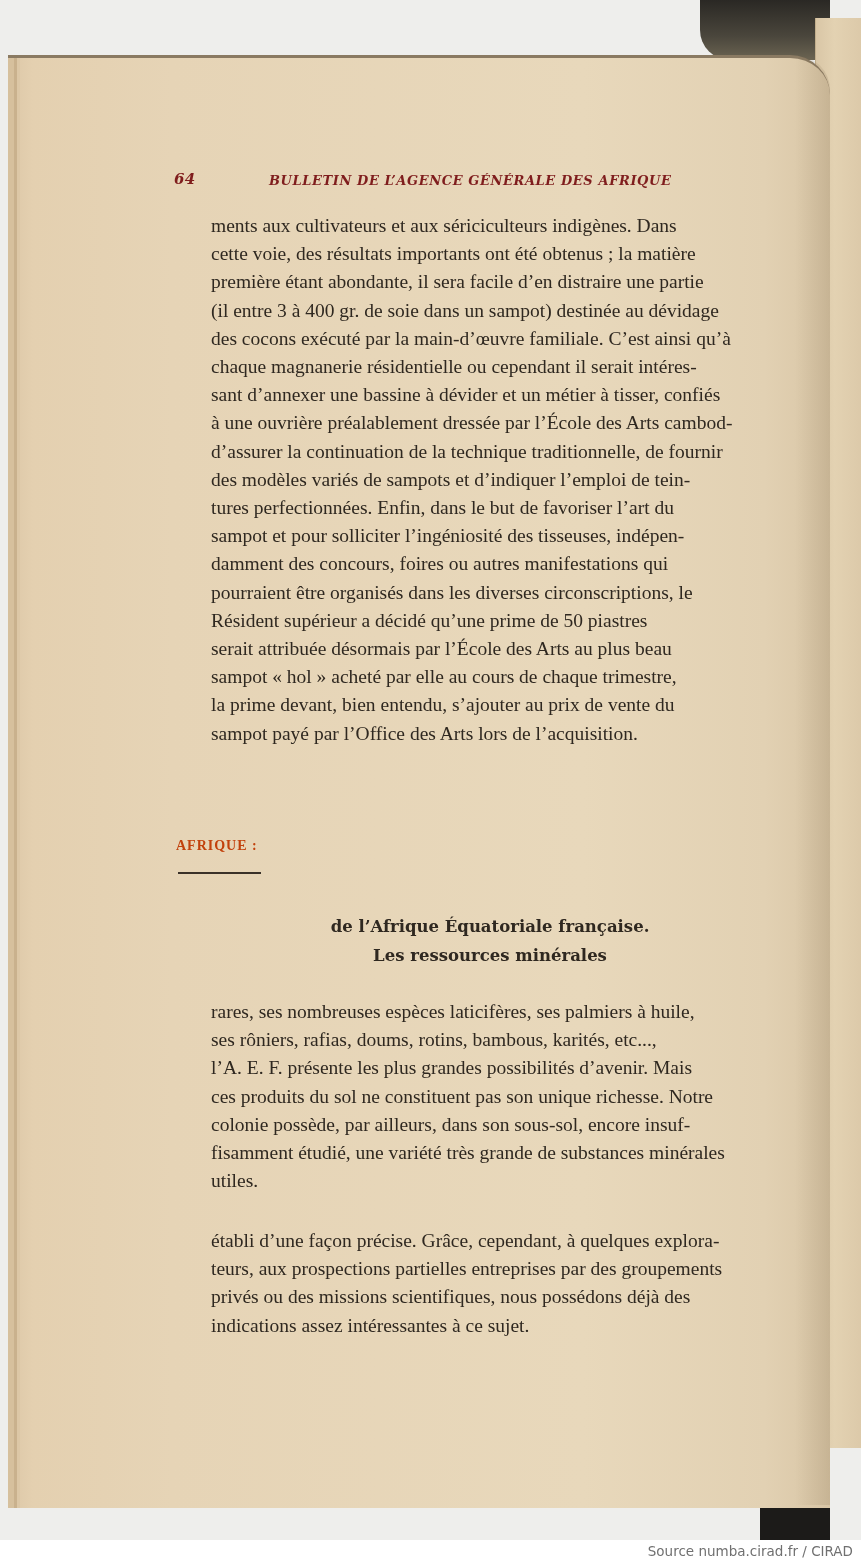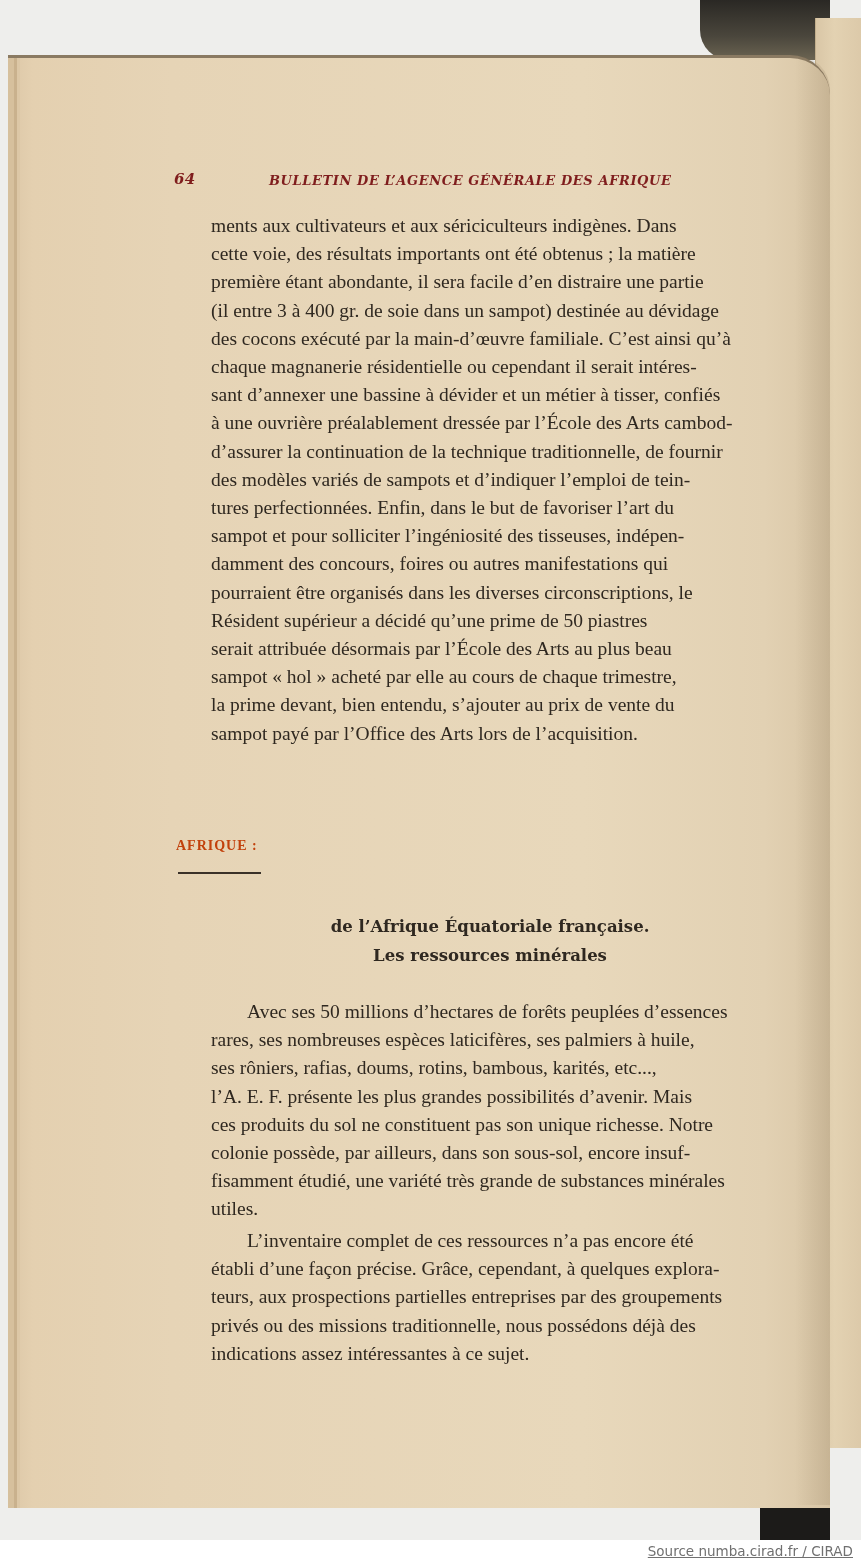--- a/index.html
+++ b/index.html
@@ -67,21 +67,21 @@
     font-family: "DejaVu Serif", serif; font-weight: bold; font-size: 16.5px; line-height: 29px;
   }
   .block2 { top: 998px; }
   .block3 { top: 1227px; }
   .indent { padding-left: 36px; }
   .footer-strip {
     position: absolute; left: 0; top: 1540px; width: 861px; height: 26px; background: #ffffff;
   }
   .source-credit {
     position: absolute; right: 8px; top: 1543px;
-    font-family: "DejaVu Sans", sans-serif; font-size: 13.5px; color: #707070; text-decoration: underline;
+    font-family: "DejaVu Sans", sans-serif; font-size: 13.5px; color: #707070;
   }
 </style>
 </head>
 <body>
 
 <div class="scan-bg"></div>
 <div class="book-spine-top"></div>
 <div class="back-page"></div>
 <div class="book-spine-bottom"></div>
 
@@ -117,32 +117,30 @@
 
 <div class="section-label">AFRIQUE :</div>
 <div class="section-rule"></div>
 
 <div class="article-title">
   <div>de l’Afrique Équatoriale française.</div>
   <div>Les ressources minérales</div>
 </div>
 
 <div class="text block2">
-  <span class="line indent">Avec ses 50 millions d’hectares de forêts peuplées d’essences</span>
   <span class="line">rares, ses nombreuses espèces laticifères, ses palmiers à huile,</span>
   <span class="line">ses rôniers, rafias, doums, rotins, bambous, karités, etc...,</span>
   <span class="line">l’A. E. F. présente les plus grandes possibilités d’avenir. Mais</span>
   <span class="line">ces produits du sol ne constituent pas son unique richesse. Notre</span>
   <span class="line">colonie possède, par ailleurs, dans son sous-sol, encore insuf-</span>
   <span class="line">fisamment étudié, une variété très grande de substances minérales</span>
   <span class="line">utiles.</span>
 </div>
 
 <div class="text block3">
-  <span class="line indent">L’inventaire complet de ces ressources n’a pas encore été</span>
   <span class="line">établi d’une façon précise. Grâce, cependant, à quelques explora-</span>
   <span class="line">teurs, aux prospections partielles entreprises par des groupements</span>
-  <span class="line">privés ou des missions traditionnelle, nous possédons déjà des</span>
+  <span class="line">privés ou des missions scientifiques, nous possédons déjà des</span>
   <span class="line">indications assez intéressantes à ce sujet.</span>
 </div>
 
 <div class="footer-strip"></div>
 <div class="source-credit">Source numba.cirad.fr / CIRAD</div>
 
 </body></html>

